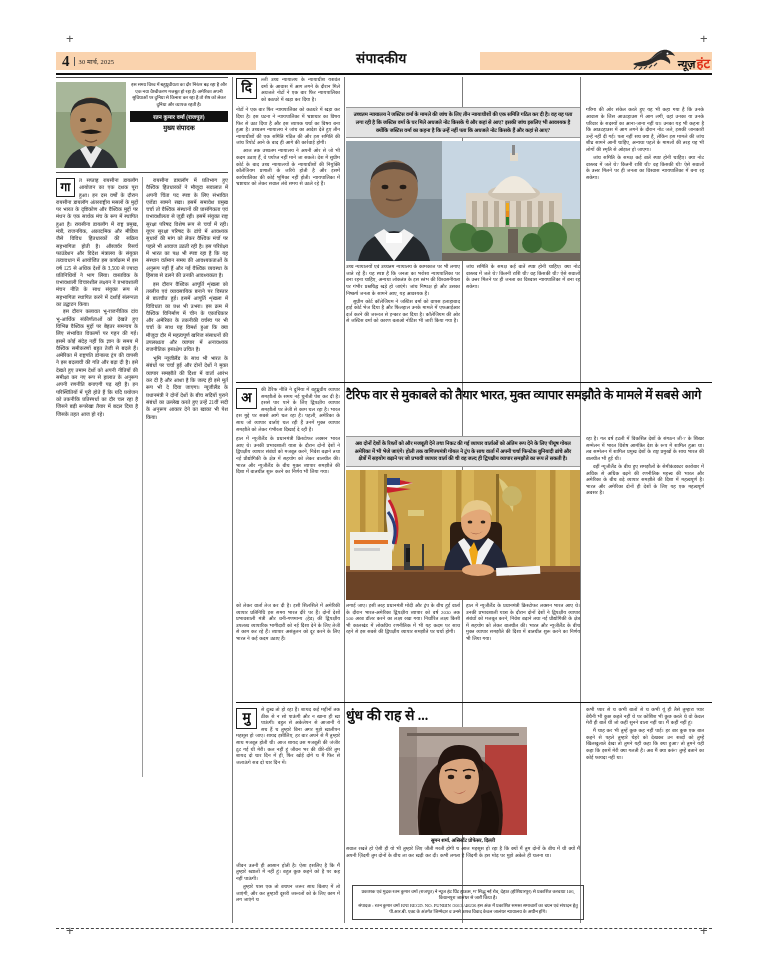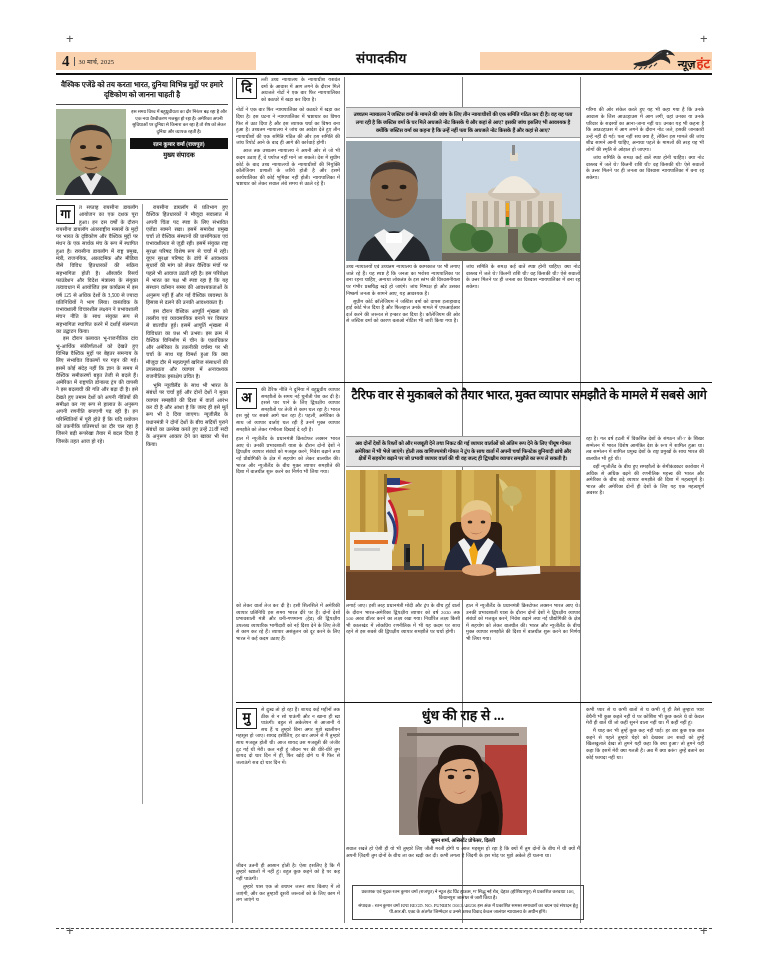--- a/index.html
+++ b/index.html
@@ -44,21 +44,21 @@
 
   
   .tx { font-size: 5.1px; line-height: 7.3px; color: #1d1d1d; text-align: justify;
         font-family: "Liberation Serif", serif; letter-spacing: .05px; word-spacing: .4px; }
   .tx p { margin-bottom: 1.5px; text-indent: 7px; }
   .tx.small { font-size: 4.8px; line-height: 6.6px; }
 
   
   .kicker { font-weight: bold; font-size: 7.4px; line-height: 10px; color: #111; text-align: center; }
   .hl-main { font-weight: bold; font-size: 16.5px; line-height: 19px; color: #0d0d0d; letter-spacing: -.2px; }
-  .hl-mid { font-weight: bold; font-size: 12.5px; line-height: 15px; color: #0d0d0d; letter-spacing: -.2px; text-align: center; }
+  .hl-mid { font-weight: bold; font-size: 12.5px; line-height: 15px; color: #0d0d0d; letter-spacing: -.2px; }
   .hl-small { font-weight: bold; font-size: 14px; line-height: 17px; color: #0d0d0d; }
 
   .hrule { height: 1px; background: #4a4a4a; width: 100%; }
 
   
   .dropcap { float: left; width: 19px; height: 19px; margin: 1px 4px 0 0;
              border: 1.1px solid #222; font-weight: bold; font-size: 12px;
              display: flex; align-items: center; justify-content: center; color: #111; }
   .dropcap.lg { width: 21px; height: 21px; font-size: 13.5px; }
 
@@ -123,21 +123,20 @@
       <div class="vrule" style="left:176px; height:846px;"></div>
       <div class="vrule" style="left:288px; height:846px;"></div>
       <div class="vrule" style="left:406px; height:846px;"></div>
       <div class="vrule" style="left:524px; height:846px;"></div>
 
       <div style="position:absolute; left:180px; top:305px; width:476px; height:1.3px; background:#111;"></div>
       <div style="position:absolute; left:180px; top:625px; width:476px; height:1.3px; background:#111;"></div>
 
       <div class="col c1">
 
-        <div class="kicker" style="padding:3px 2px 4px;">वैश्विक एजेंडे को तय करता भारत, दुनिया विभिन्न मुद्दों पर हमारे दृष्टिकोण को जानना चाहती है</div>
         <div class="hrule"></div>
 
         <div class="authbox" style="display:flex; gap:4px; padding:4px 0 2px;">
           <div class="auth-photo">
             <svg width="70" height="86" viewBox="0 0 70 86">
               <rect width="70" height="86" fill="#8fa07e"></rect>
               <rect y="0" width="70" height="30" fill="#a8b79a"></rect>
               <ellipse cx="35" cy="40" rx="21" ry="25" fill="#b08a63"></ellipse>
               <path d="M14 38 q0-22 21-22 q21 0 21 22 q0-16 -21-17 q-21 1 -21 17 Z" fill="#2a2a2a"></path>
               <ellipse cx="27" cy="38" rx="3" ry="2" fill="#2b2018"></ellipse>
@@ -368,21 +367,21 @@
       <div style="position:absolute; left:180px; top:630px; width:476px; height:216px;">
 
         <div style="display:flex; gap:6px; align-items:flex-start;">
           <div style="width:104px;">
             <div class="tx small">
               <span class="dropcap lg">मु</span>
               <span>से दुःख तो हो रहा हैं। शायद कई महीनों तक ठीक से न सो पाऊंगी और न खाना ही खा पाऊंगी। बहुत से अकेलेपन से आजानी ये सच हैं च तुम्हारे बिना अगर मुझे खालीपन महसूस हो जाए। शायद इसीलिए, हर बार अपने से मैं तुम्हारे साथ मजबूत होती थी। आज शायद उस मजबूती की जंजीर टूट गई थी मेरी। कल नहीं हूं जीवन भर की धीरे-धीरे तुम शायद दो चार दिन में ही, फिर खोई दोगे च मैं फिर से जलाऊंगे सब दो चार दिन में।</span>
             </div>
           </div>
           <div style="width:234px;">
-            <div class="hl-small" style="text-align:center;">धुंध की राह से ...</div>
+            <div class="hl-small" style="text-align:left;">धुंध की राह से ...</div>
             <div class="photo" style="height:108px; width:128px; margin:3px auto 0;">
               <svg width="128" height="108" viewBox="0 0 128 108" preserveAspectRatio="none">
                 <rect width="128" height="108" fill="#9d8d86"></rect>
                 <rect x="0" y="0" width="128" height="30" fill="#b3a59c"></rect>
                 <rect x="86" y="18" width="42" height="90" fill="#b4403a"></rect>
                 <path d="M20 108 q-6 -48 18 -70 q30 -26 56 6 q14 30 8 64 Z" fill="#2a1a14"></path>
                 <ellipse cx="60" cy="52" rx="20" ry="25" fill="#d9a57e"></ellipse>
                 <path d="M38 46 q0 -28 22 -28 q24 0 24 26 q-8 -14 -24 -12 q-16 2 -22 14 Z" fill="#231510"></path>
                 <ellipse cx="52" cy="50" rx="3.2" ry="2.2" fill="#2a1c14"></ellipse>
                 <ellipse cx="69" cy="50" rx="3.2" ry="2.2" fill="#2a1c14"></ellipse>

